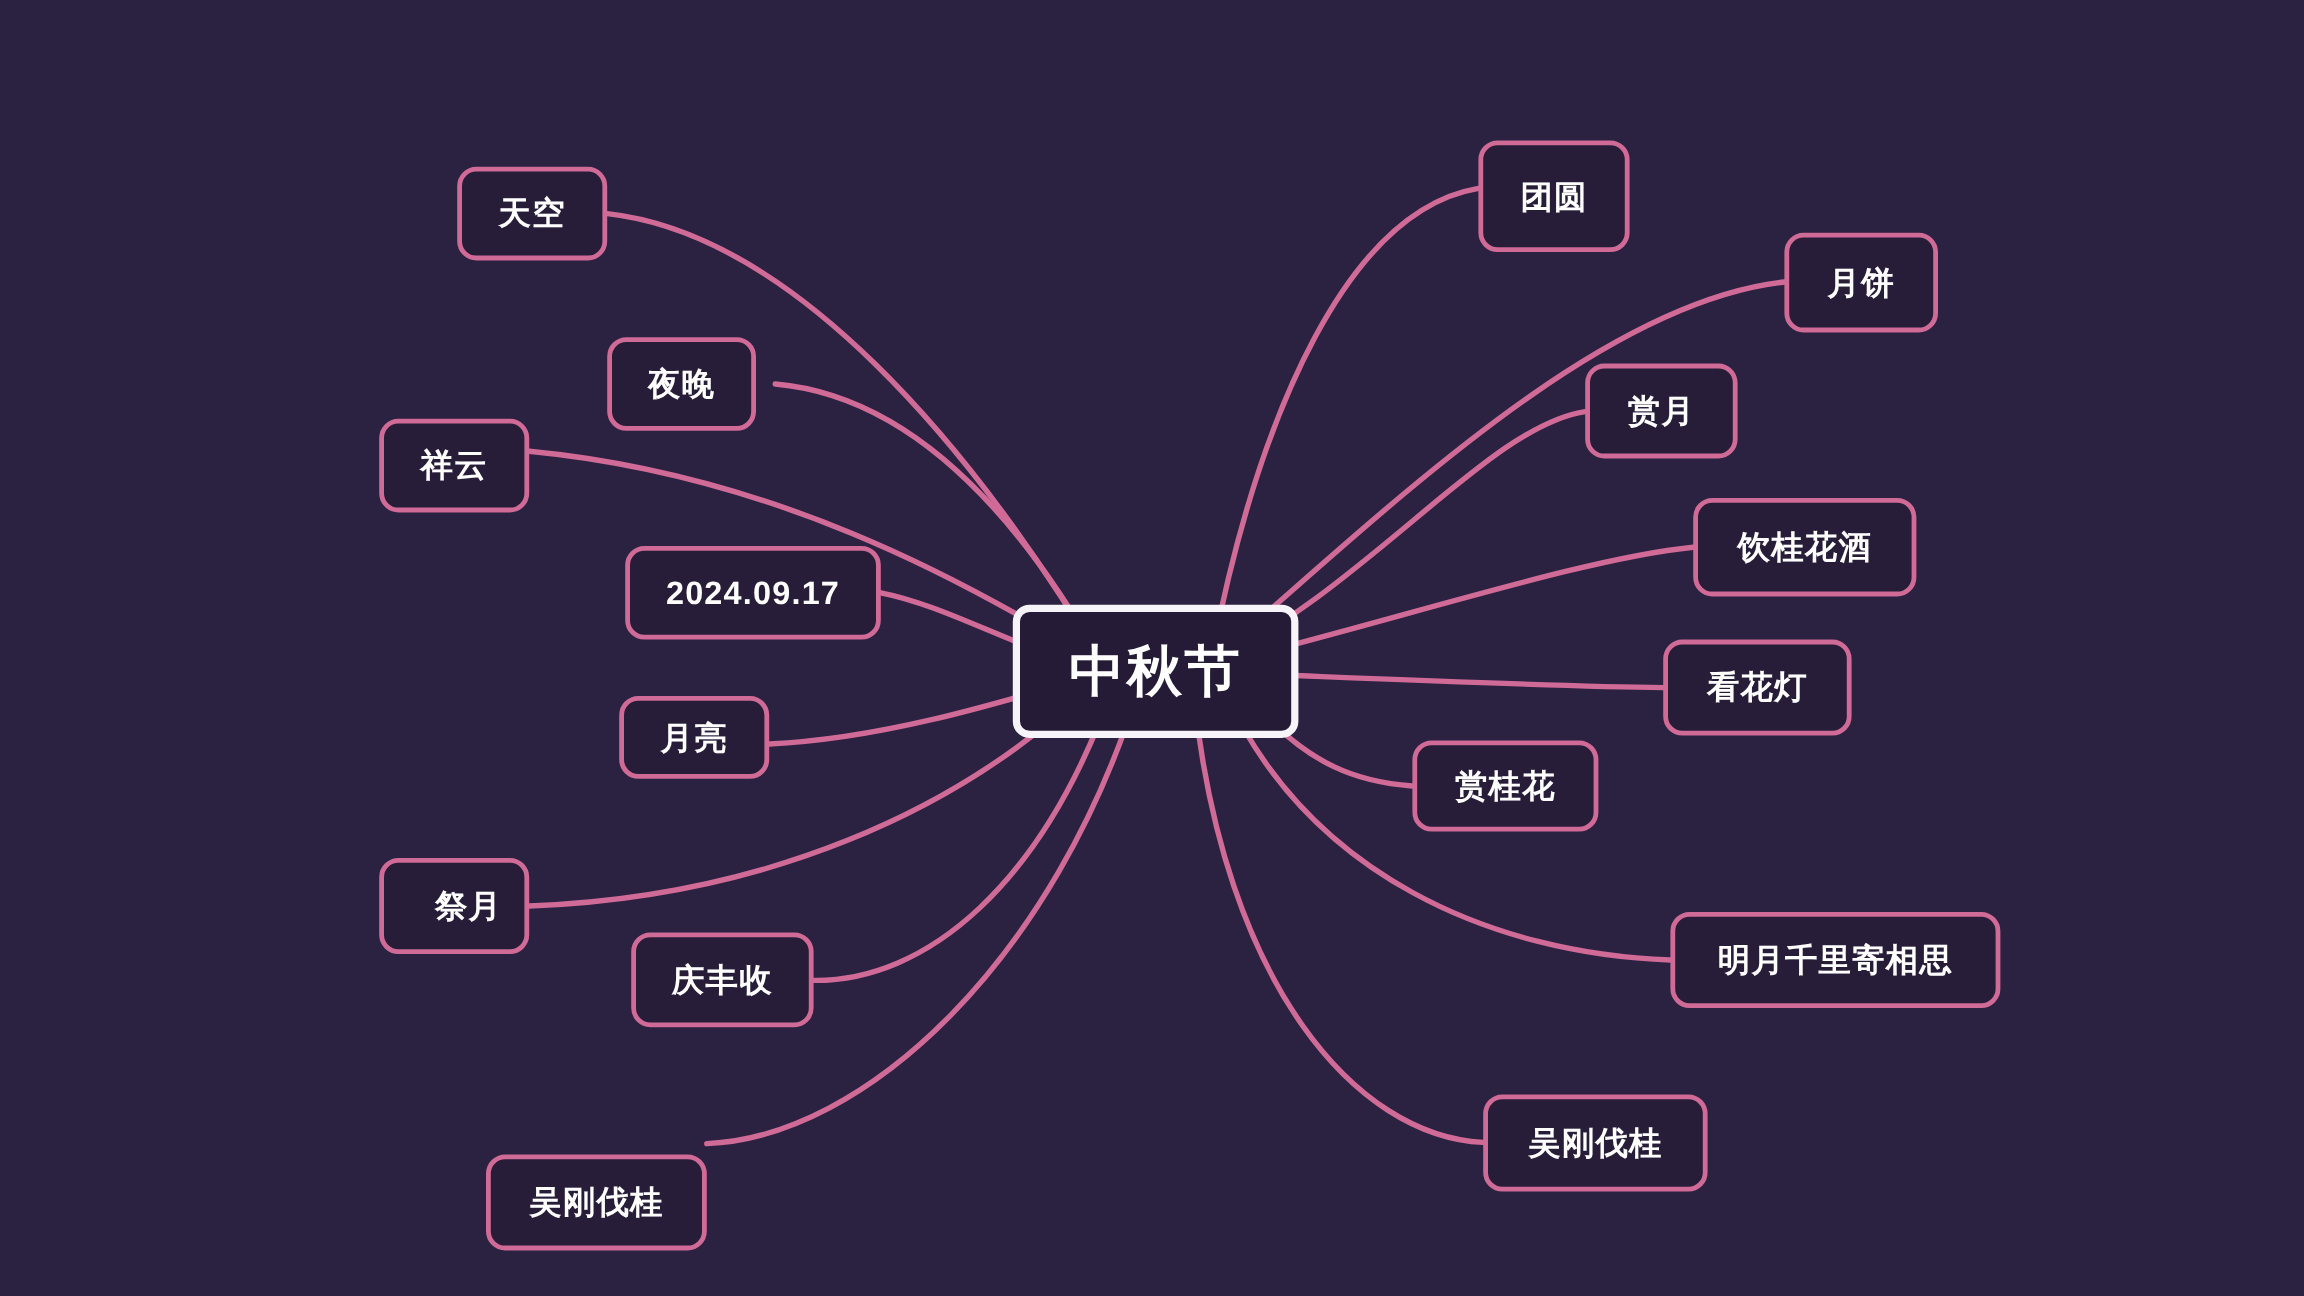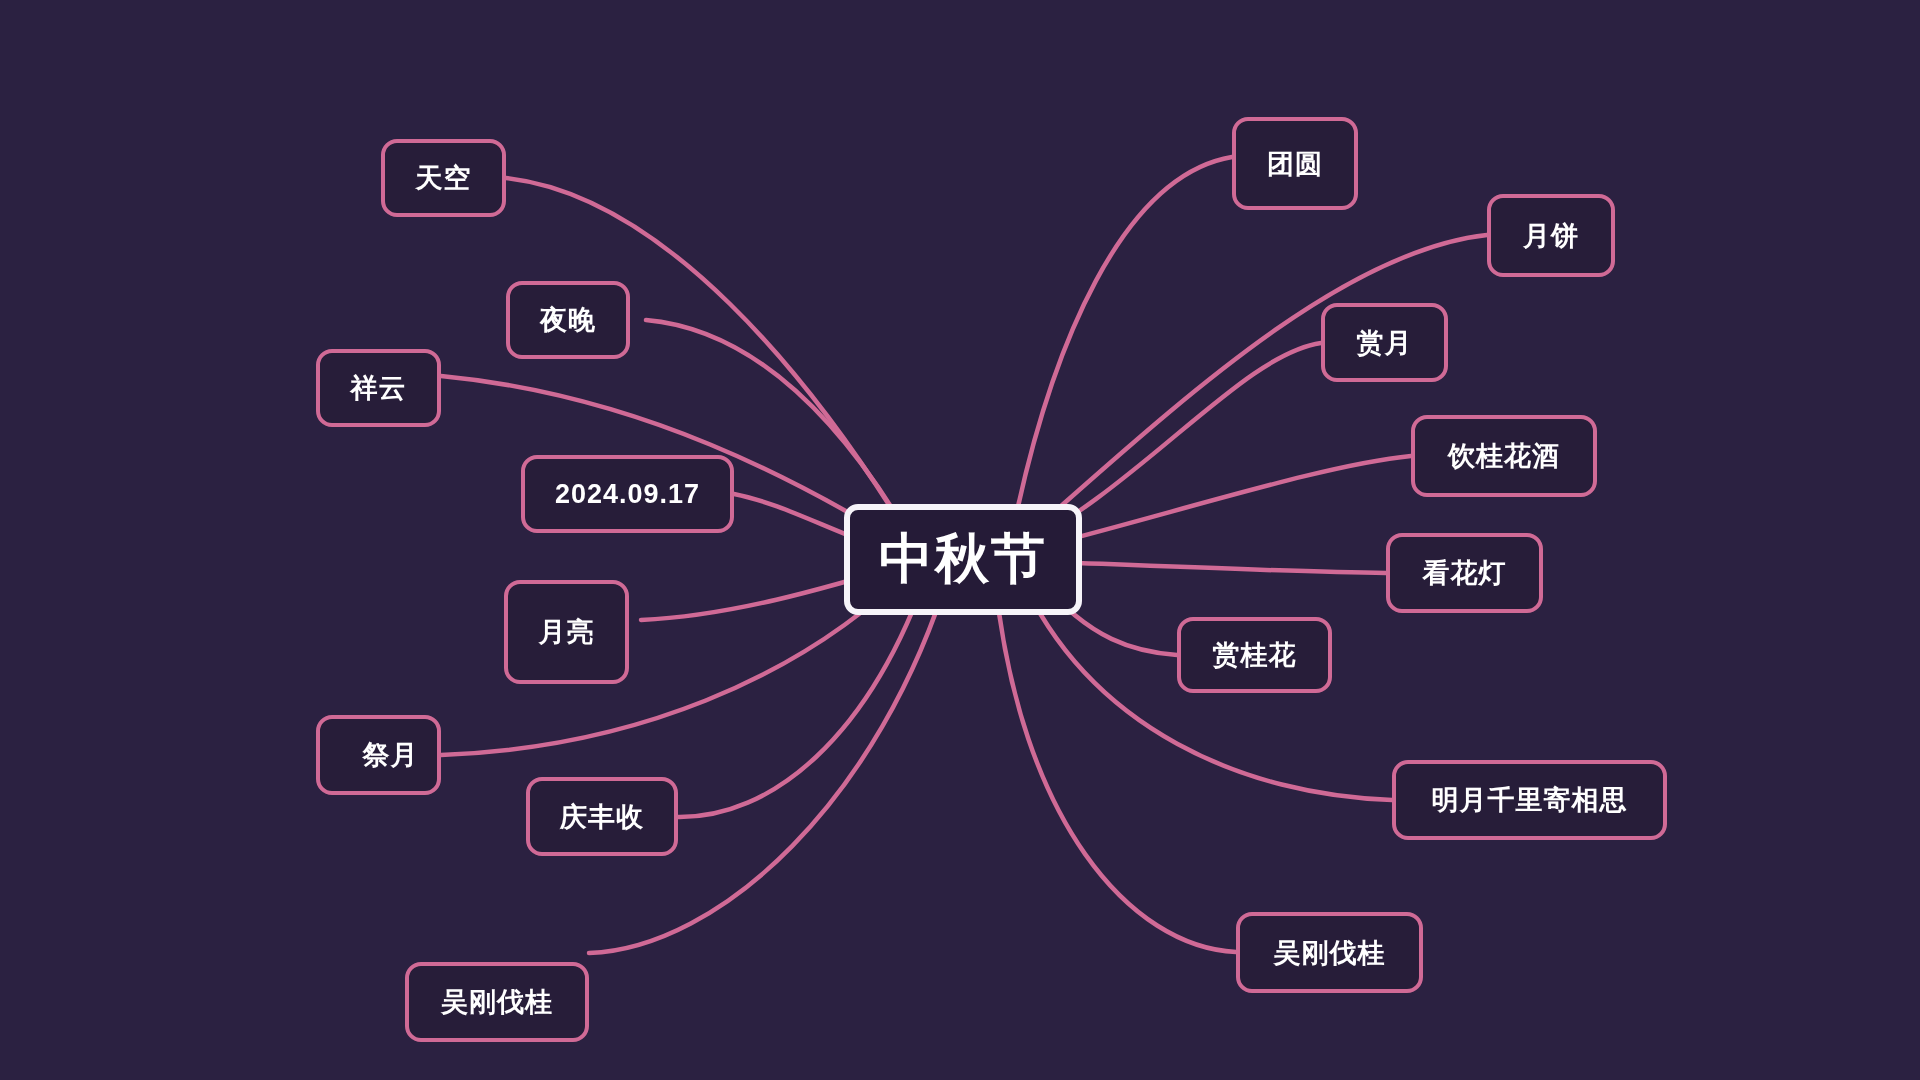--- a/index.html
+++ b/index.html
@@ -44,21 +44,21 @@
     align-items: center;
     justify-content: center;
     letter-spacing: 1px;
     cursor: pointer;
   }
   .node.center {
     z-index: 3;
     background: #251b37;
     border: 6px solid #f6f4f9;
     border-radius: 14px;
-    font-size: 54px;
+    font-size: 46px;
     letter-spacing: 2px;
   }
 </style>
 </head>
 <body>
 
 <div class="canvas">
 
   <svg class="connector-layer" viewBox="0 0 1920 1080" xmlns="http://www.w3.org/2000/svg">
     <path d="M506,178 C660,195 810,370 920,555"></path>
@@ -82,21 +82,21 @@
   <div class="node center" style="left:844px; top:504px; width:238px; height:111px;">中秋节</div>
 
   <div class="node" style="left:381px; top:139px; width:125px; height:78px;">天空</div>
 
   <div class="node" style="left:506px; top:281px; width:124px; height:78px;">夜晚</div>
 
   <div class="node" style="left:316px; top:337px; width:125px; height:78px;margin-top:12px;">祥云</div>
 
   <div class="node" style="left:521px; top:455px; width:213px; height:78px;">2024.09.17</div>
 
-  <div class="node" style="left:504px; top:580px; width:125px; height:104px;">月亮</div>
+  <div class="node" style="left:516px; top:580px; width:125px; height:69px;">月亮</div>
 
   <div class="node" style="left:316px; top:715px; width:125px; height:80px;padding-left:24px;">祭月</div>
 
   <div class="node" style="left:526px; top:777px; width:152px; height:79px;">庆丰收</div>
 
   <div class="node" style="left:405px; top:962px; width:184px; height:80px;">吴刚伐桂</div>
 
   <div class="node" style="left:1232px; top:117px; width:126px; height:93px;">团圆</div>
 
   <div class="node" style="left:1487px; top:194px; width:128px; height:83px;">月饼</div>

